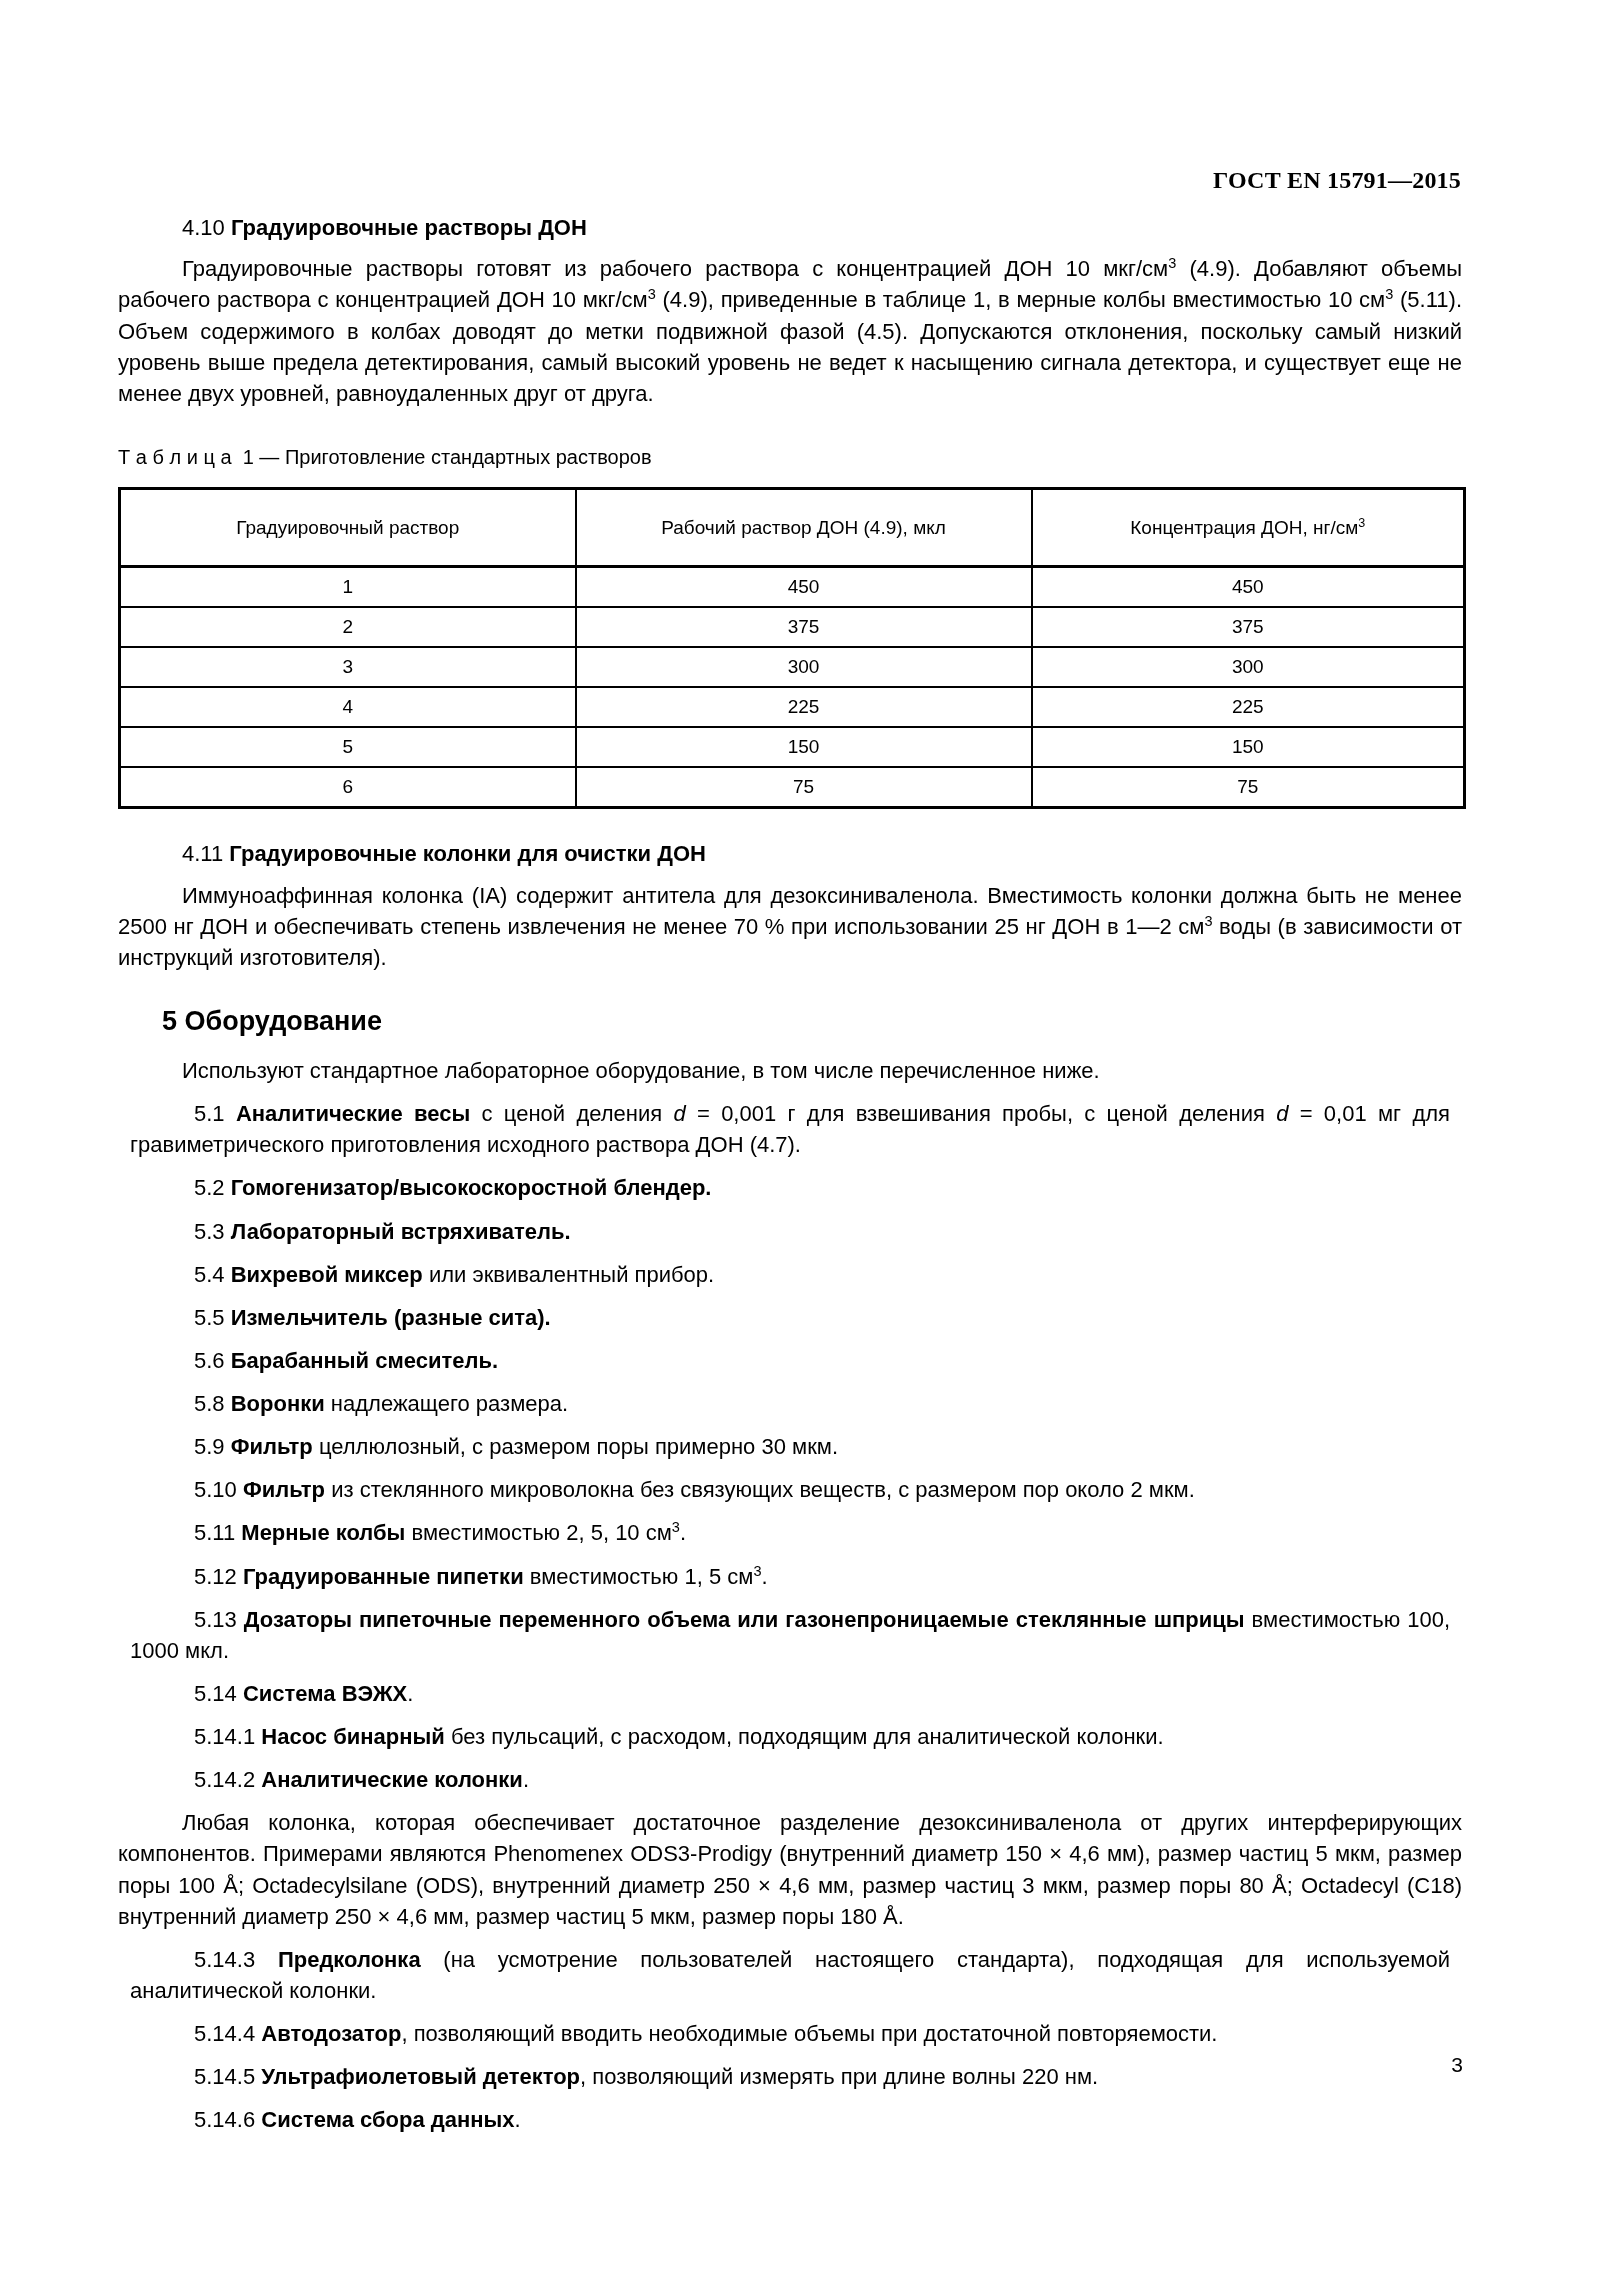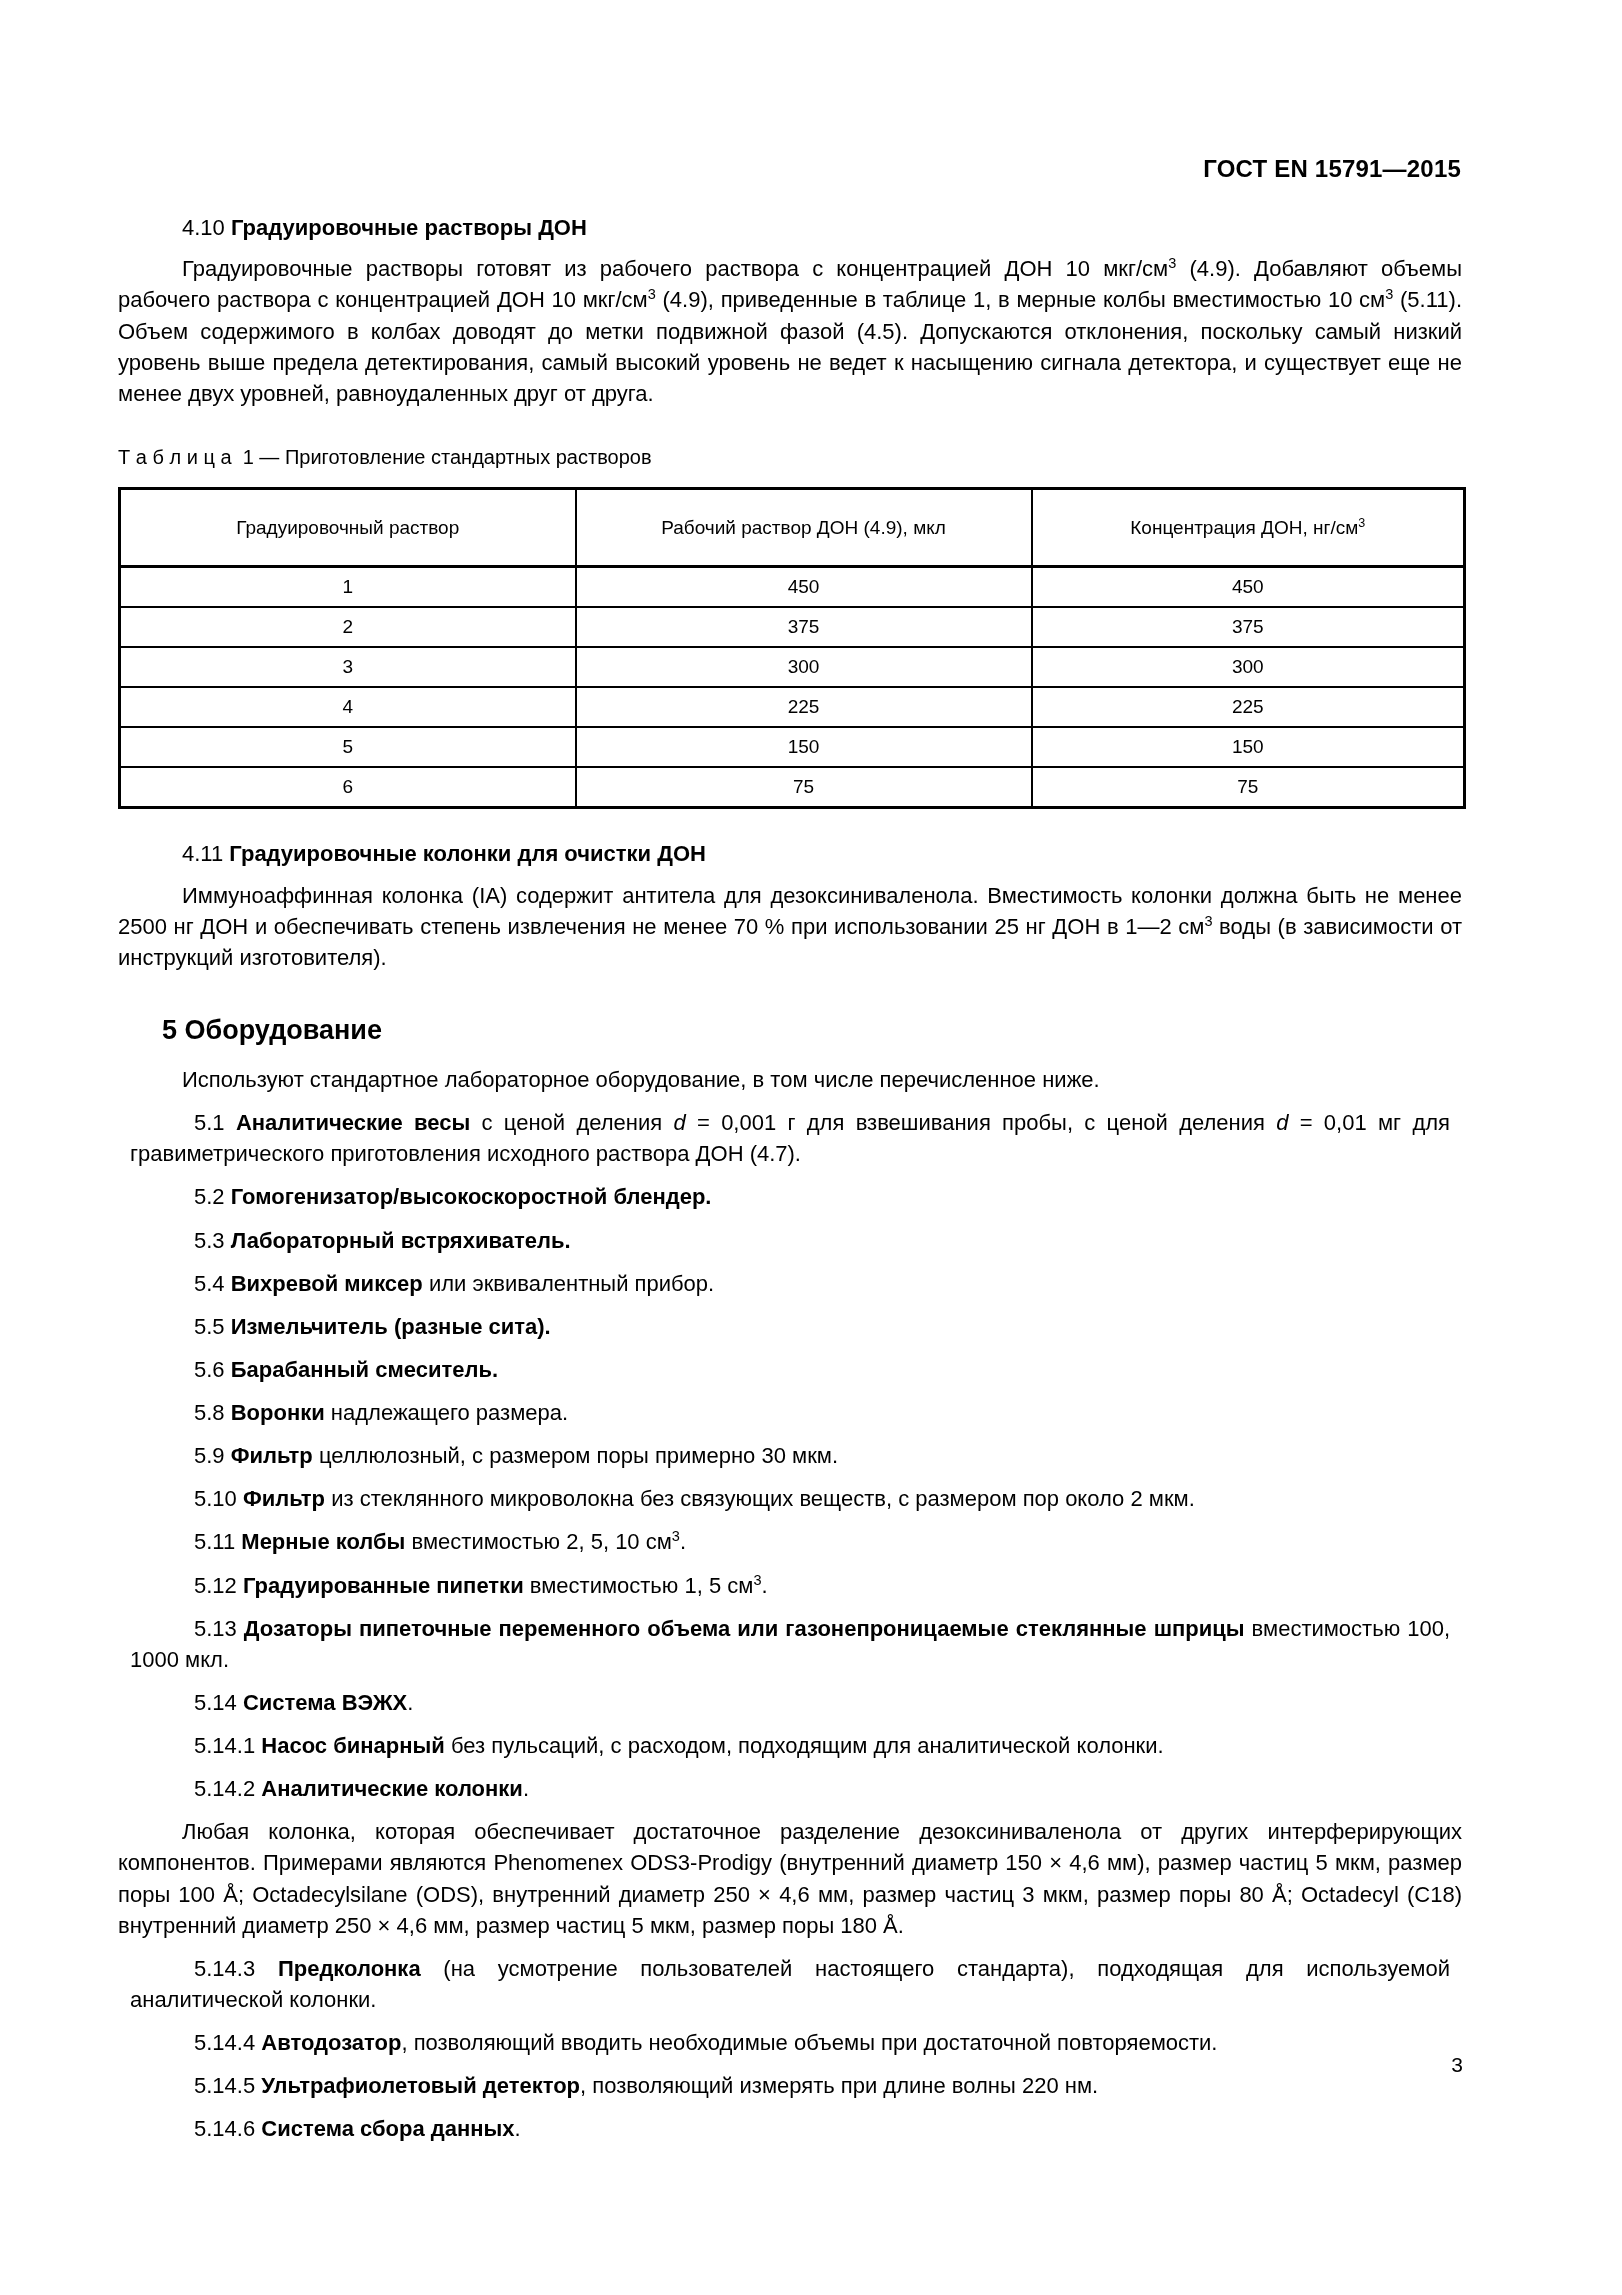--- a/index.html
+++ b/index.html
@@ -14,26 +14,27 @@
     background: #ffffff;
     font-family: "Liberation Sans", "DejaVu Sans", sans-serif;
     color: #000000;
     box-sizing: border-box;
     overflow: hidden;
   }
 
   
   .running-header {
     position: absolute;
-    top: 155px;
+    top: 167px;
     right: 162px;
     font-size: 24px;
     font-weight: bold;
     letter-spacing: 0.2px;
     white-space: nowrap;
+    font-family: Liberation Serif, serif;
   }
 
   
   .content {
     position: absolute;
     left: 118px;
     top: 214px;
     width: 1344px;
   }
 
@@ -44,21 +45,21 @@
     line-height: 1.30;
     margin: 0 0 10.7px 0;
     padding-left: 64px;
   }
   .sub-heading .num {
     font-weight: normal;
   }
   .section-heading {
     font-size: 27px;
     font-weight: bold;
-    margin: 40px 0 16px 0;
+    margin: 31px 0 16px 0;
     padding-left: 44px;
     line-height: 1.3;
   }
 
   
   p.body {
     font-size: 22px;
     line-height: 1.415;
     margin: 0 0 0 0;
     text-align: justify;

